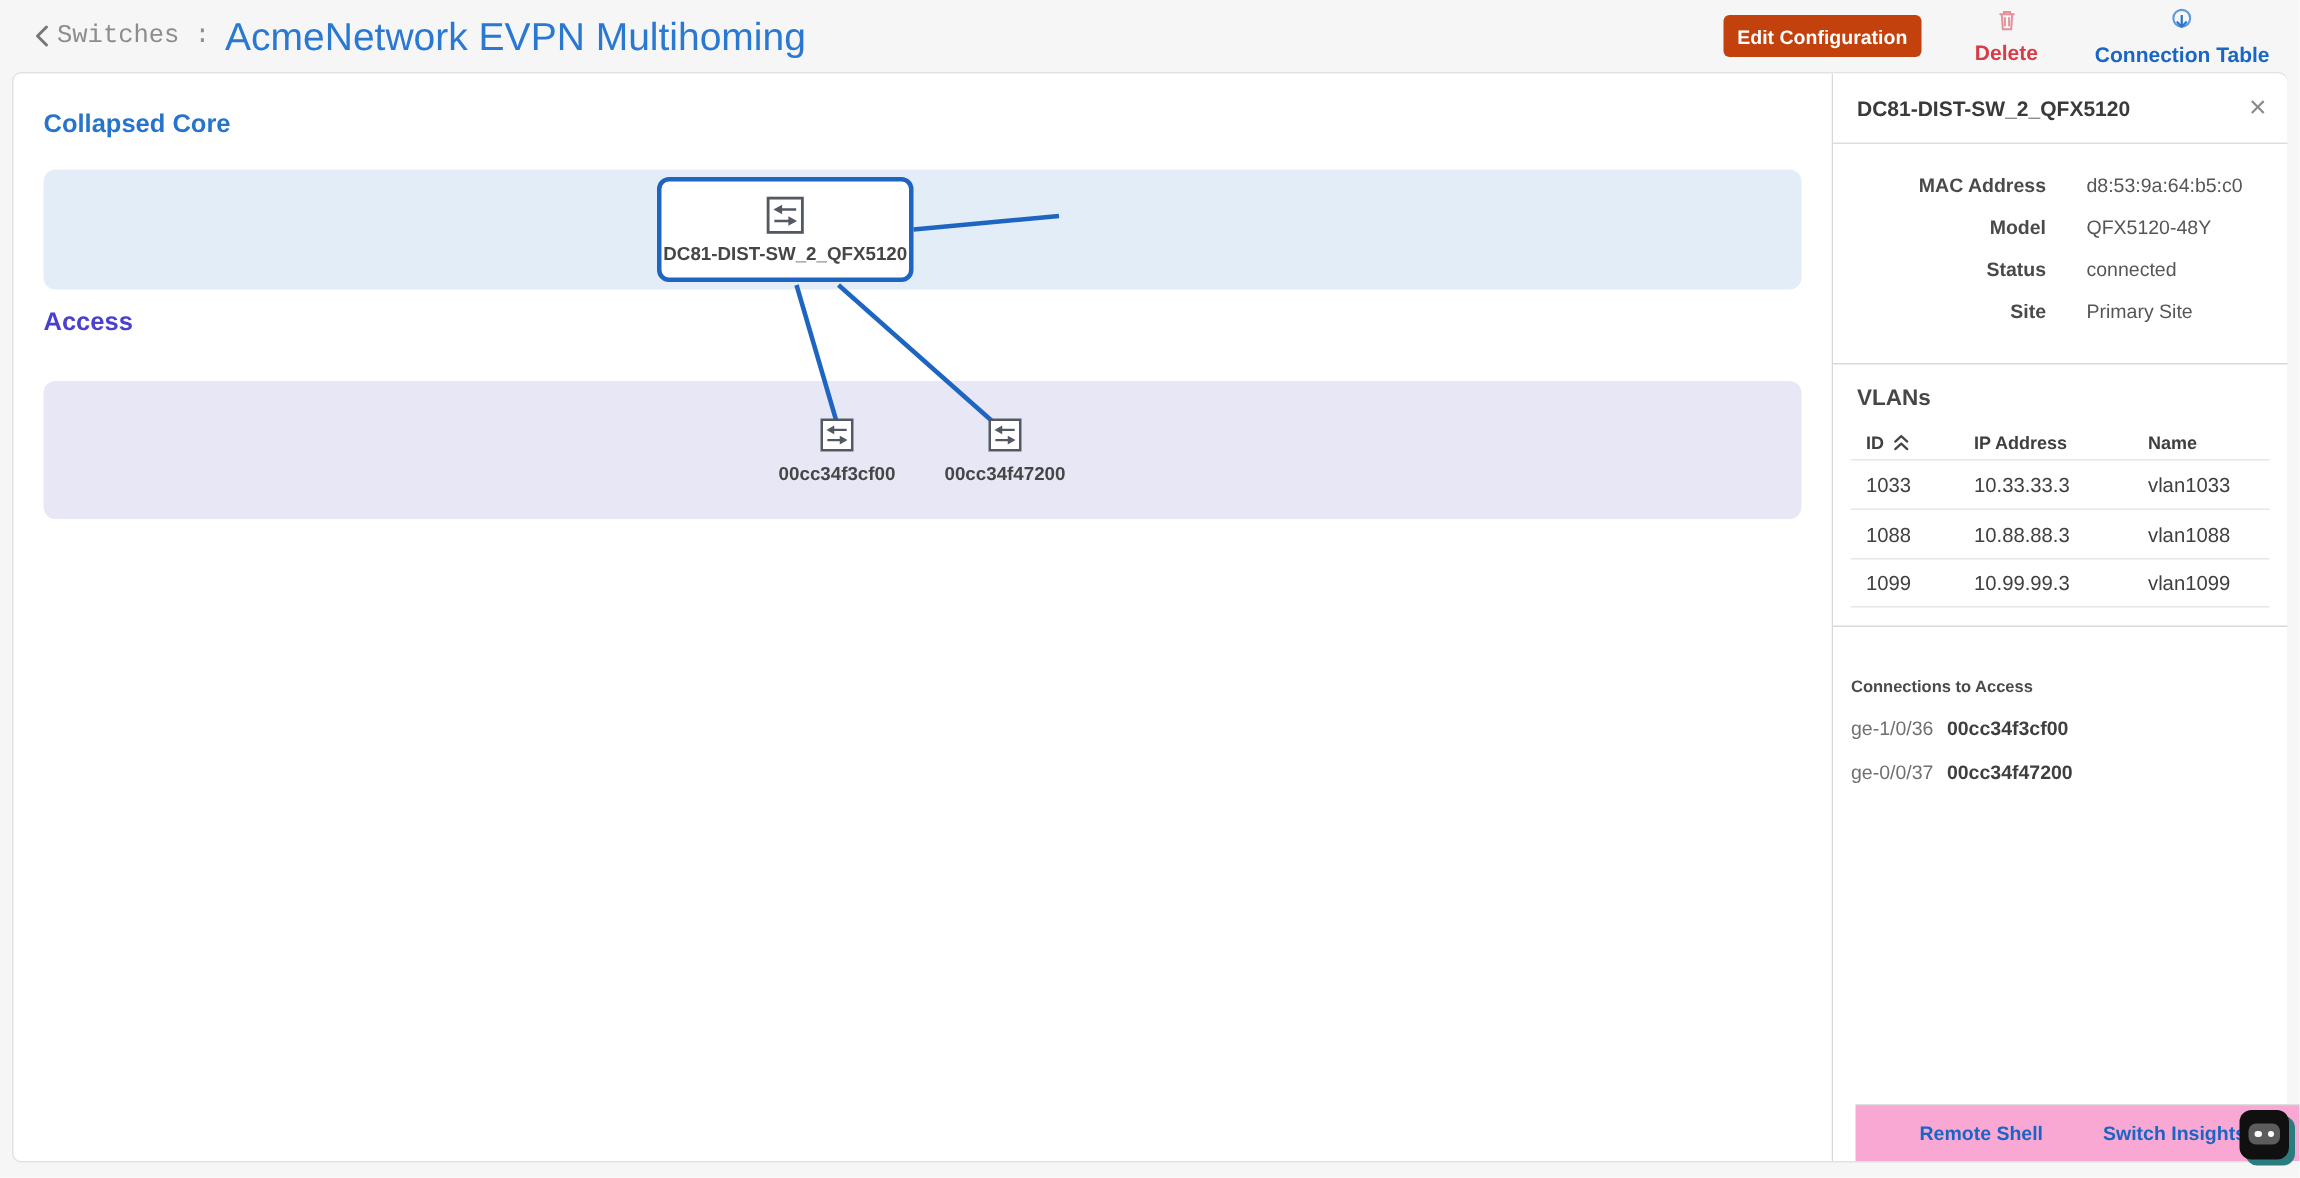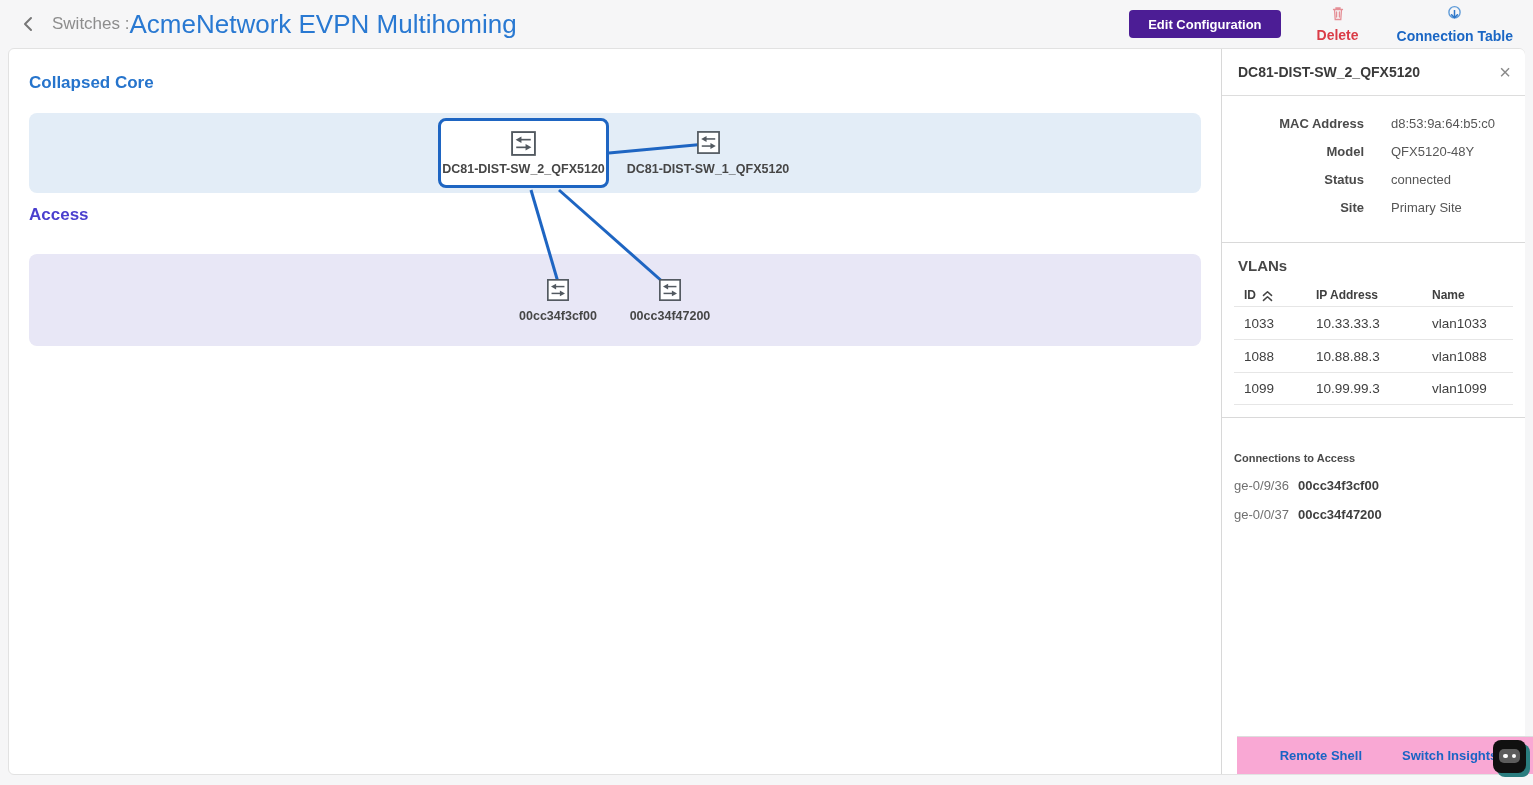--- a/index.html
+++ b/index.html
@@ -8,26 +8,26 @@
     font-family:"Liberation Sans","DejaVu Sans",sans-serif;
     background:#f6f6f7; color:#444; overflow:hidden; position:relative;
   }
 
   
   .top-header {
     position:absolute; left:0; top:0; width:1533px; height:48px;
     display:flex; align-items:center; padding:0 14px 0 18px;
   }
   .back-btn { width:20px; height:20px; display:flex; align-items:center; justify-content:center; cursor:pointer; }
-  .breadcrumb { font-size:17px; color:#8d8d8d; margin-left:14px; white-space:nowrap; }
-  .page-title { font-size:26px; color:#2979d2; white-space:nowrap; }
+  .breadcrumb { font-size:17px; color:#8d8d8d; margin-left:0; white-space:nowrap;font-family:Liberation Mono, monospace; }
+  .page-title { font-size:26px; color:#2979d2; margin-left:10px; white-space:nowrap; }
   .header-spacer { flex:1; }
   .edit-config-btn {
-    background:#4c1d95; color:#fff; font-size:13px; font-weight:bold;
-    border:none; border-radius:4px; height:28px; padding:0 19px; cursor:pointer;
+    background:#c2410c; color:#fff; font-size:13px; font-weight:bold;
+    border:none; border-radius:4px; height:28px; padding:0 9px; cursor:pointer;
   }
   .hdr-action { display:flex; align-items:center; gap:6px; cursor:pointer; font-size:14px; font-weight:bold;flex-direction:column; }
   .hdr-delete { color:#da3c47; margin-left:36px; }
   .hdr-conn { color:#1a66c4; margin-left:38px; margin-right:6px; }
 
   
   .card {
     position:absolute; left:8px; top:48px; width:1517px; height:727px;
     background:#fff; border:1px solid #e2e2e2; border-radius:6px;
   }
@@ -71,21 +71,21 @@
   .detail-label { font-size:13px; font-weight:bold; color:#4a4a4a; text-align:right; }
   .detail-value { font-size:13px; color:#565656; }
 
   .panel-divider { border-top:1px solid #d9d9d9; }
 
   .vlans-section { padding:12px 12px 4px 12px; }
   .vlans-title { font-size:15px; font-weight:bold; color:#474747; margin:2px 0 10px 4px; }
   .vlan-table { width:100%; }
   .vlan-hrow, .vlan-row { display:grid; grid-template-columns:72px 116px 1fr; align-items:center; padding-left:10px; }
   .vlan-hrow { height:22px; }
-  .vlan-hcell { font-size:12px; font-weight:bold; color:#3f3f3f; display:flex; align-items:flex-end; gap:6px; cursor:pointer; }
+  .vlan-hcell { font-size:12px; font-weight:bold; color:#3f3f3f; display:flex; align-items:center; gap:6px; cursor:pointer; }
   .vlan-row { height:33px; border-top:1px solid #e6e6e6; font-size:13.5px; color:#404040; }
   .vlan-row:first-of-type { border-top:none; }
   .vlan-table-bottom { border-bottom:1px solid #e6e6e6; }
 
   .conn-section { padding:14px 12px 0 12px; }
   .conn-title { font-size:11px; font-weight:bold; color:#4a4a4a; margin-left:0;margin-top:20px; }
   .conn-row { display:flex; gap:9px; margin-top:14px; align-items:baseline; }
   .conn-port { font-size:13px; color:#707070; }
   .conn-device { font-size:13px; font-weight:bold; color:#3f3f3f; }
 
@@ -161,32 +161,20 @@
             <rect x="2" y="2" width="22" height="22" fill="#fff" stroke="#525960" stroke-width="1.8"></rect>
             <line x1="20" y1="9.3" x2="10" y2="9.3" stroke="#525960" stroke-width="1.6"></line>
             <polygon points="5.4,9.3 11,6.2 11,12.4" fill="#525960"></polygon>
             <line x1="6" y1="16.7" x2="16" y2="16.7" stroke="#525960" stroke-width="1.6"></line>
             <polygon points="20.6,16.7 15,13.6 15,19.8" fill="#525960"></polygon>
           </svg>
       </span>
       <span class="node-label">DC81-DIST-SW_2_QFX5120</span>
     </div>
 
-    <div class="node node-core2">
-      <span>
-        <svg width="25" height="25" viewBox="0 0 26 26">
-            <rect x="2" y="2" width="22" height="22" fill="#fff" stroke="#525960" stroke-width="1.8"></rect>
-            <line x1="20" y1="9.3" x2="10" y2="9.3" stroke="#525960" stroke-width="1.6"></line>
-            <polygon points="5.4,9.3 11,6.2 11,12.4" fill="#525960"></polygon>
-            <line x1="6" y1="16.7" x2="16" y2="16.7" stroke="#525960" stroke-width="1.6"></line>
-            <polygon points="20.6,16.7 15,13.6 15,19.8" fill="#525960"></polygon>
-          </svg>
-      </span>
-      <span class="node-label">DC81-DIST-SW_1_QFX5120</span>
-    </div>
 
     <div class="node node-acc1">
       <span>
         <svg width="24" height="24" viewBox="0 0 26 26">
             <rect x="2" y="2" width="22" height="22" fill="#fff" stroke="#525960" stroke-width="1.8"></rect>
             <line x1="20" y1="9.3" x2="10" y2="9.3" stroke="#525960" stroke-width="1.6"></line>
             <polygon points="5.4,9.3 11,6.2 11,12.4" fill="#525960"></polygon>
             <line x1="6" y1="16.7" x2="16" y2="16.7" stroke="#525960" stroke-width="1.6"></line>
             <polygon points="20.6,16.7 15,13.6 15,19.8" fill="#525960"></polygon>
           </svg>
@@ -265,21 +253,21 @@
           <span>vlan1099</span>
         </div>
       </div>
     </div>
 
     <div class="panel-divider" style="margin-top:8px;"></div>
 
     <div class="conn-section">
       <div class="conn-title">Connections to Access</div>
       <div class="conn-row">
-        <span class="conn-port">ge-0/9/36</span>
+        <span class="conn-port">ge-1/0/36</span>
         <span class="conn-device">00cc34f3cf00</span>
       </div>
       <div class="conn-row">
         <span class="conn-port">ge-0/0/37</span>
         <span class="conn-device">00cc34f47200</span>
       </div>
     </div>
 
     <div class="panel-footer">
       <span class="panel-link">Remote Shell</span>

